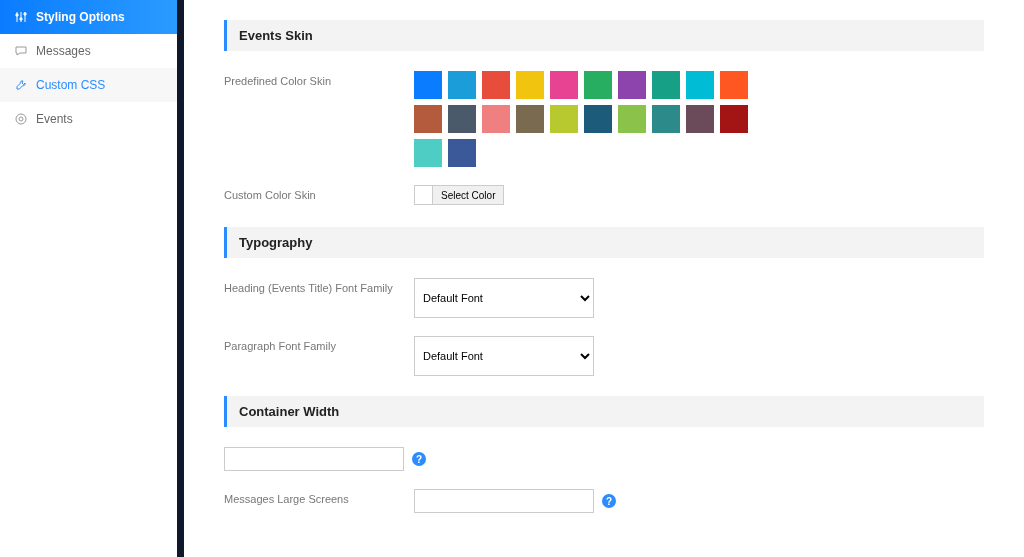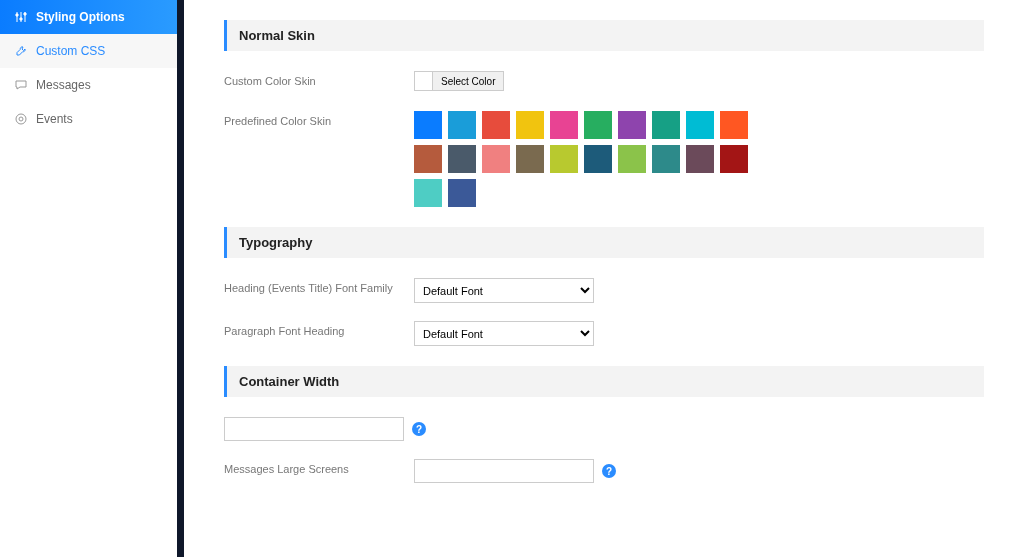--- a/index.html
+++ b/index.html
@@ -14,21 +14,21 @@
 .section { margin-bottom: 20px; }
 .section-header { background: #f3f3f3; padding: 8px 12px; font-weight: bold; font-size: 13px; color: #222; border-left: 3px solid #2a8cff; margin-bottom: 20px; }
 .field { display: flex; align-items: flex-start; margin-bottom: 18px; }
 .field-label { width: 190px; font-size: 11px; color: #777; padding-top: 4px; }
 .field-control { flex: 1; }
 .swatches { display: flex; flex-wrap: wrap; gap: 6px; max-width: 360px; }
 .swatch { width: 28px; height: 28px; cursor: pointer; }
 .select-color-btn { display: inline-flex; align-items: center; border: 1px solid #ccc; background: #f0f0f0; font-size: 10px; cursor: pointer; padding:0; }
 .select-color-btn .sw { width: 18px; height: 18px; background: #fff; border-right: 1px solid #ccc; }
 .select-color-btn .lbl { padding: 3px 8px; }
-select { width: 180px; height: 25px; border: 1px solid #ccc; font-size: 11px; padding: 2px 4px; background:#fff; }
+select { width: 180px; height: 40px; border: 1px solid #ccc; font-size: 11px; padding: 2px 4px; background:#fff; }
 input[type=text] { width: 180px; height: 24px; border: 1px solid #ccc; padding: 2px 6px; font-size: 11px; }
 .help { width: 14px; height: 14px; border-radius: 50%; background: #2a8cff; color: #fff; display: inline-flex; align-items: center; justify-content: center; font-size: 10px; font-weight: bold; margin-left: 8px; cursor: pointer; }
 svg { display:block; }
 </style>
 </head>
 <body>
 
 <div class="layout">
   <div class="sidebar">
     <div class="side-item active">
@@ -39,61 +39,51 @@
               <line x1="6" y1="1" x2="6" y2="11"></line>
               <line x1="10" y1="1" x2="10" y2="11"></line>
               <circle cx="2" cy="4" r="1.2" fill="#fff"></circle>
               <circle cx="6" cy="8" r="1.2" fill="#fff"></circle>
               <circle cx="10" cy="3" r="1.2" fill="#fff"></circle>
             </g>
           </svg>
       </span>
       <span>Styling Options</span>
     </div>
+    <div class="side-item">
+      <span class="ic">
+        <svg width="12" height="12" viewBox="0 0 12 12">
+            <path d="M1 2h10v6H5l-3 2V8H1z" fill="none" stroke="#999" stroke-width="1"></path>
+          </svg>
+      </span>
+      <span>Messages</span>
+    </div>
     <div class="side-item sub">
       <span class="ic">
         <svg width="12" height="12" viewBox="0 0 12 12">
             <path d="M8 2a2 2 0 0 0-2.7 2.3L2 7.6V10h2.4l3.3-3.3A2 2 0 0 0 10 4l-1.5 1.5L7 4l1-2z" fill="none" stroke="#2a8cff" stroke-width="1"></path>
           </svg>
       </span>
       <span>Custom CSS</span>
-    </div>
-    <div class="side-item">
-      <span class="ic">
-        <svg width="12" height="12" viewBox="0 0 12 12">
-            <path d="M1 2h10v6H5l-3 2V8H1z" fill="none" stroke="#999" stroke-width="1"></path>
-          </svg>
-      </span>
-      <span>Messages</span>
     </div>
     <div class="side-item">
       <span class="ic">
         <svg width="12" height="12" viewBox="0 0 12 12">
             <circle cx="6" cy="6" r="5" fill="none" stroke="#999"></circle>
             <circle cx="6" cy="6" r="2" fill="none" stroke="#999"></circle>
           </svg>
       </span>
       <span>Events</span>
     </div>
   </div>
 
   <div class="main">
 
     <div class="section">
-      <div class="section-header">Normal Skin</div>
-
-      <div class="field">
-        <div class="field-label">Custom Color Skin</div>
-        <div class="field-control">
-          <button class="select-color-btn">
-            <span class="sw"></span>
-            <span class="lbl">Select Color</span>
-          </button>
-        </div>
-      </div>
+      <div class="section-header">Events Skin</div>
 
       <div class="field">
         <div class="field-label">Predefined Color Skin</div>
         <div class="field-control">
           <div class="swatches" id="swatches">
               <div class="swatch" style="background: rgb(10, 124, 255);"></div>
               <div class="swatch" style="background: rgb(26, 157, 217);"></div>
               <div class="swatch" style="background: rgb(231, 76, 60);"></div>
               <div class="swatch" style="background: rgb(241, 196, 15);"></div>
               <div class="swatch" style="background: rgb(232, 67, 147);"></div>
@@ -110,36 +100,46 @@
               <div class="swatch" style="background: rgb(29, 91, 122);"></div>
               <div class="swatch" style="background: rgb(139, 195, 74);"></div>
               <div class="swatch" style="background: rgb(45, 138, 138);"></div>
               <div class="swatch" style="background: rgb(107, 74, 90);"></div>
               <div class="swatch" style="background: rgb(163, 21, 21);"></div>
               <div class="swatch" style="background: rgb(78, 205, 196);"></div>
               <div class="swatch" style="background: rgb(59, 89, 152);"></div>
             </div>
         </div>
       </div>
+
+      <div class="field">
+        <div class="field-label">Custom Color Skin</div>
+        <div class="field-control">
+          <button class="select-color-btn">
+            <span class="sw"></span>
+            <span class="lbl">Select Color</span>
+          </button>
+        </div>
+      </div>
     </div>
 
     <div class="section">
       <div class="section-header">Typography</div>
 
       <div class="field">
         <div class="field-label">Heading (Events Title) Font Family</div>
         <div class="field-control">
           <select>
             <option>Default Font</option>
           </select>
         </div>
       </div>
 
       <div class="field">
-        <div class="field-label">Paragraph Font Heading</div>
+        <div class="field-label">Paragraph Font Family</div>
         <div class="field-control">
           <select>
             <option>Default Font</option>
           </select>
         </div>
       </div>
     </div>
 
     <div class="section">
       <div class="section-header">Container Width</div>

